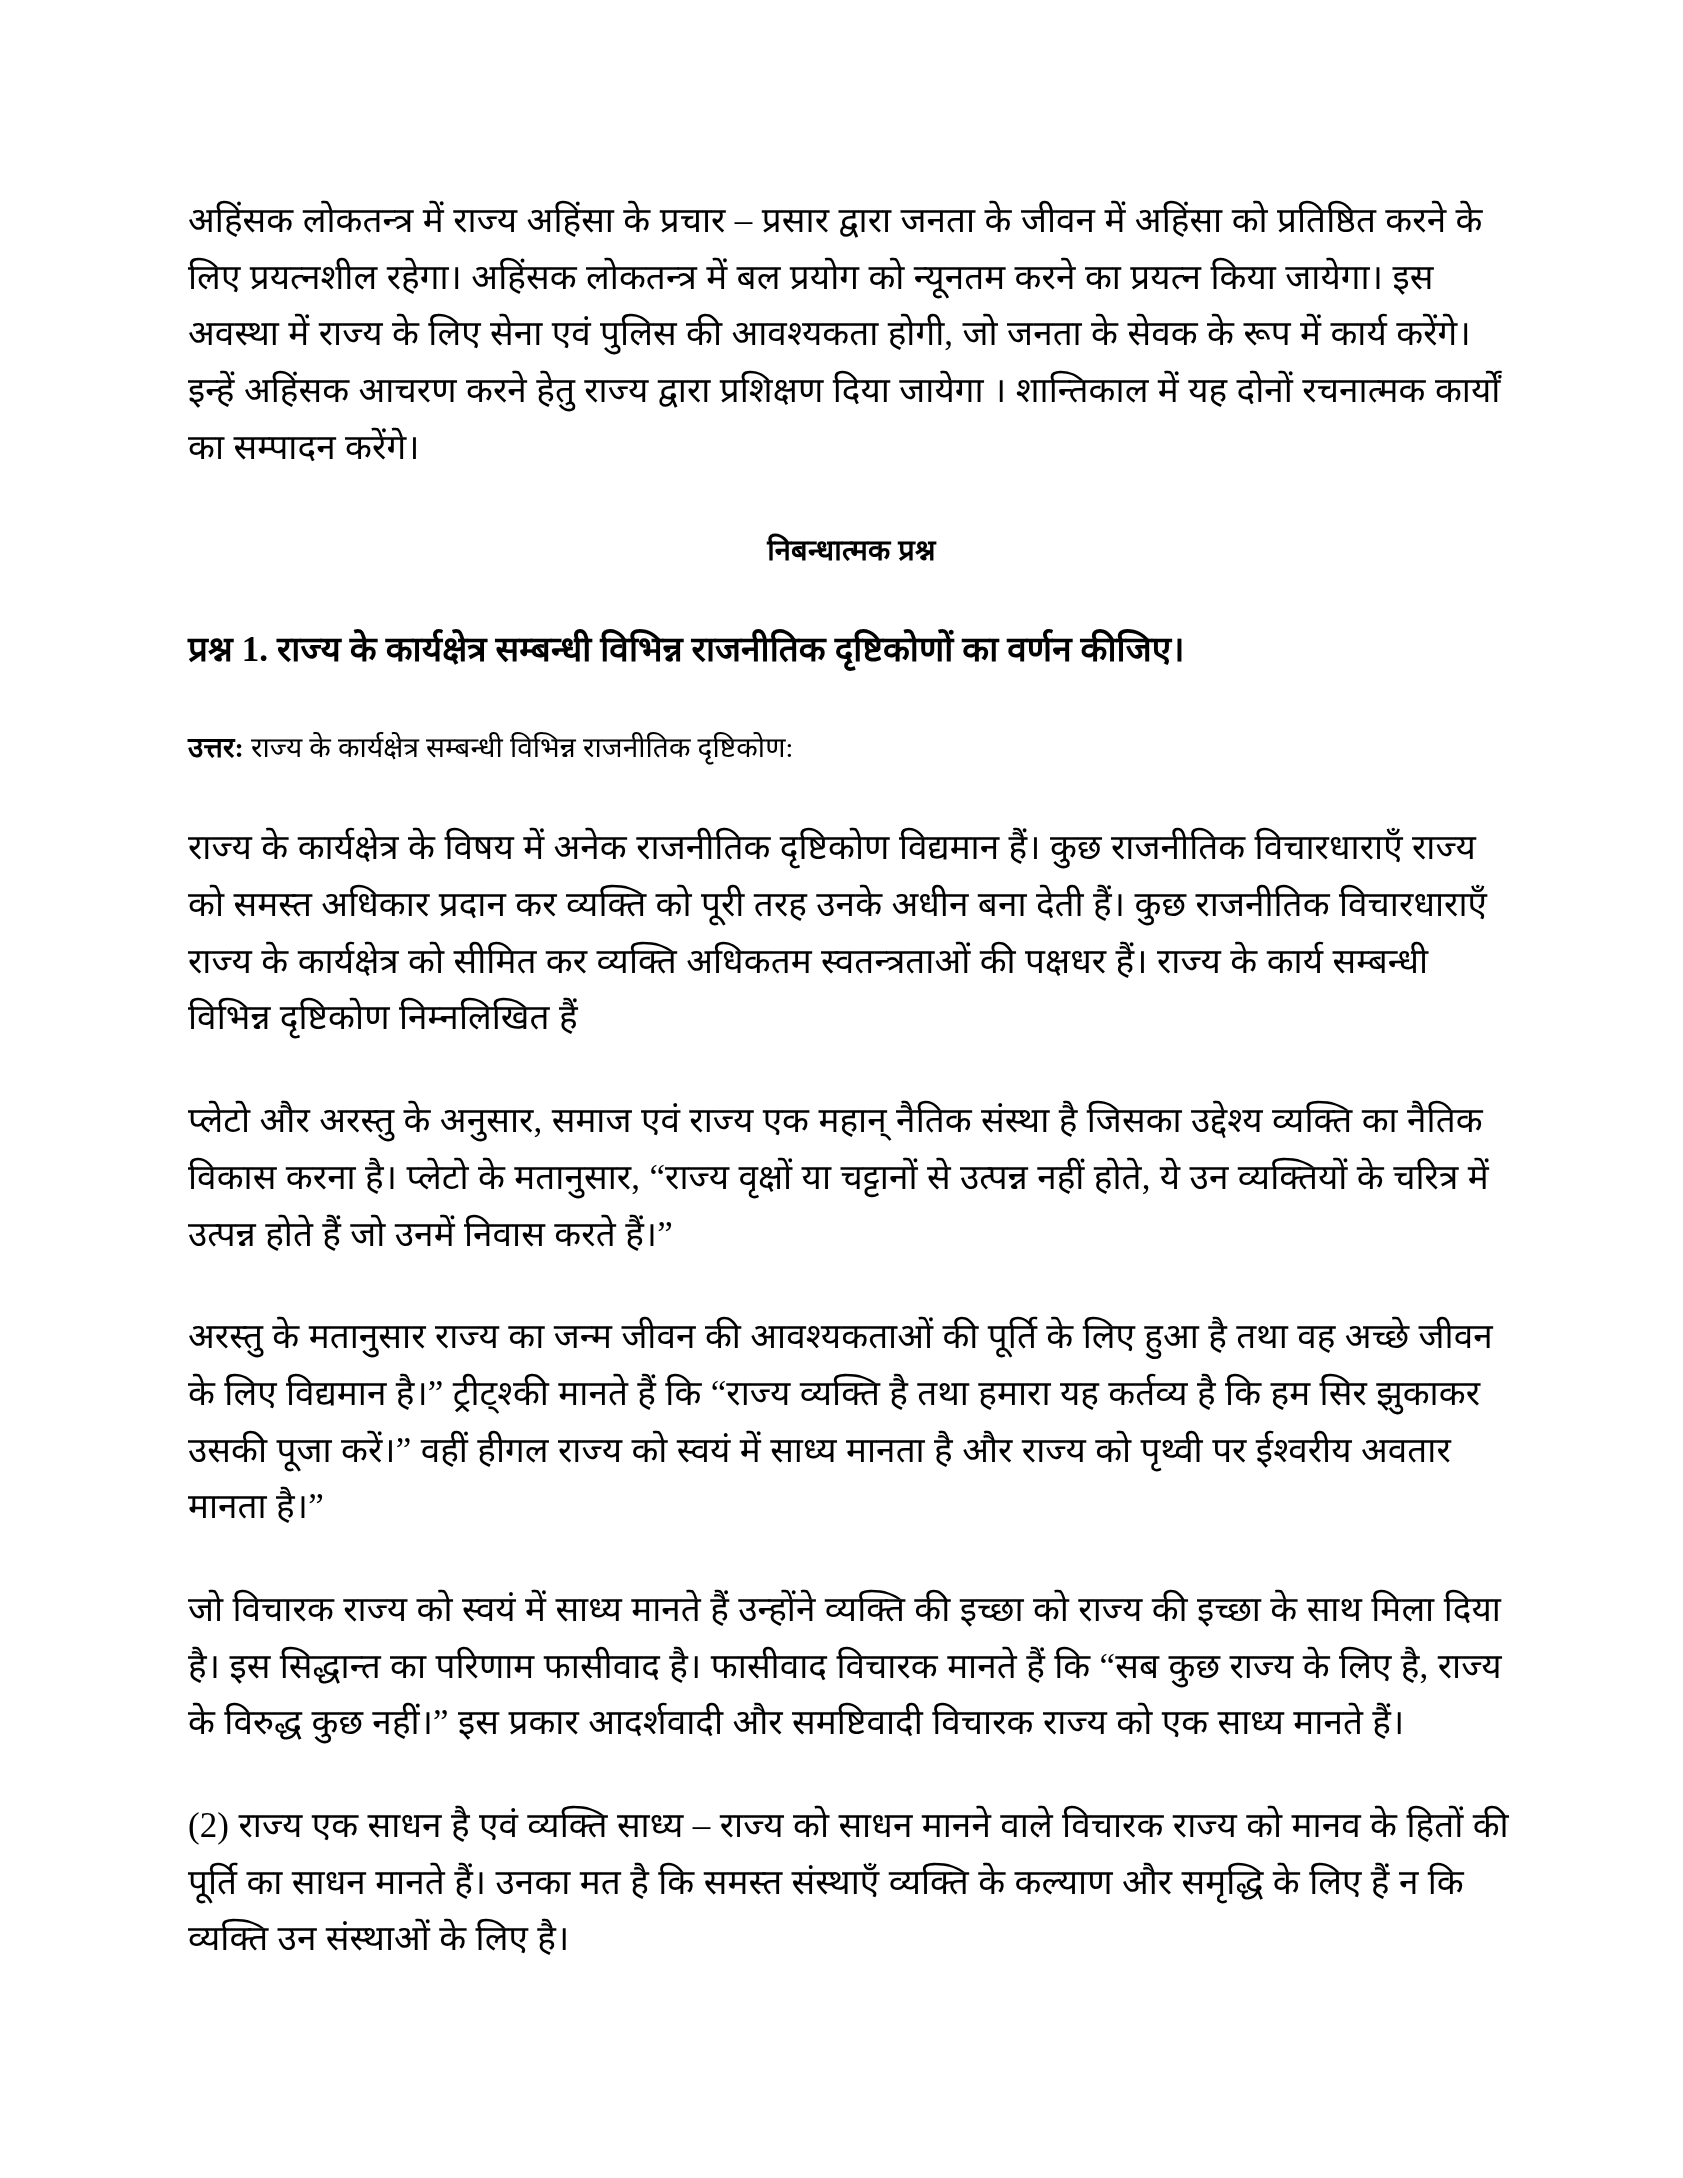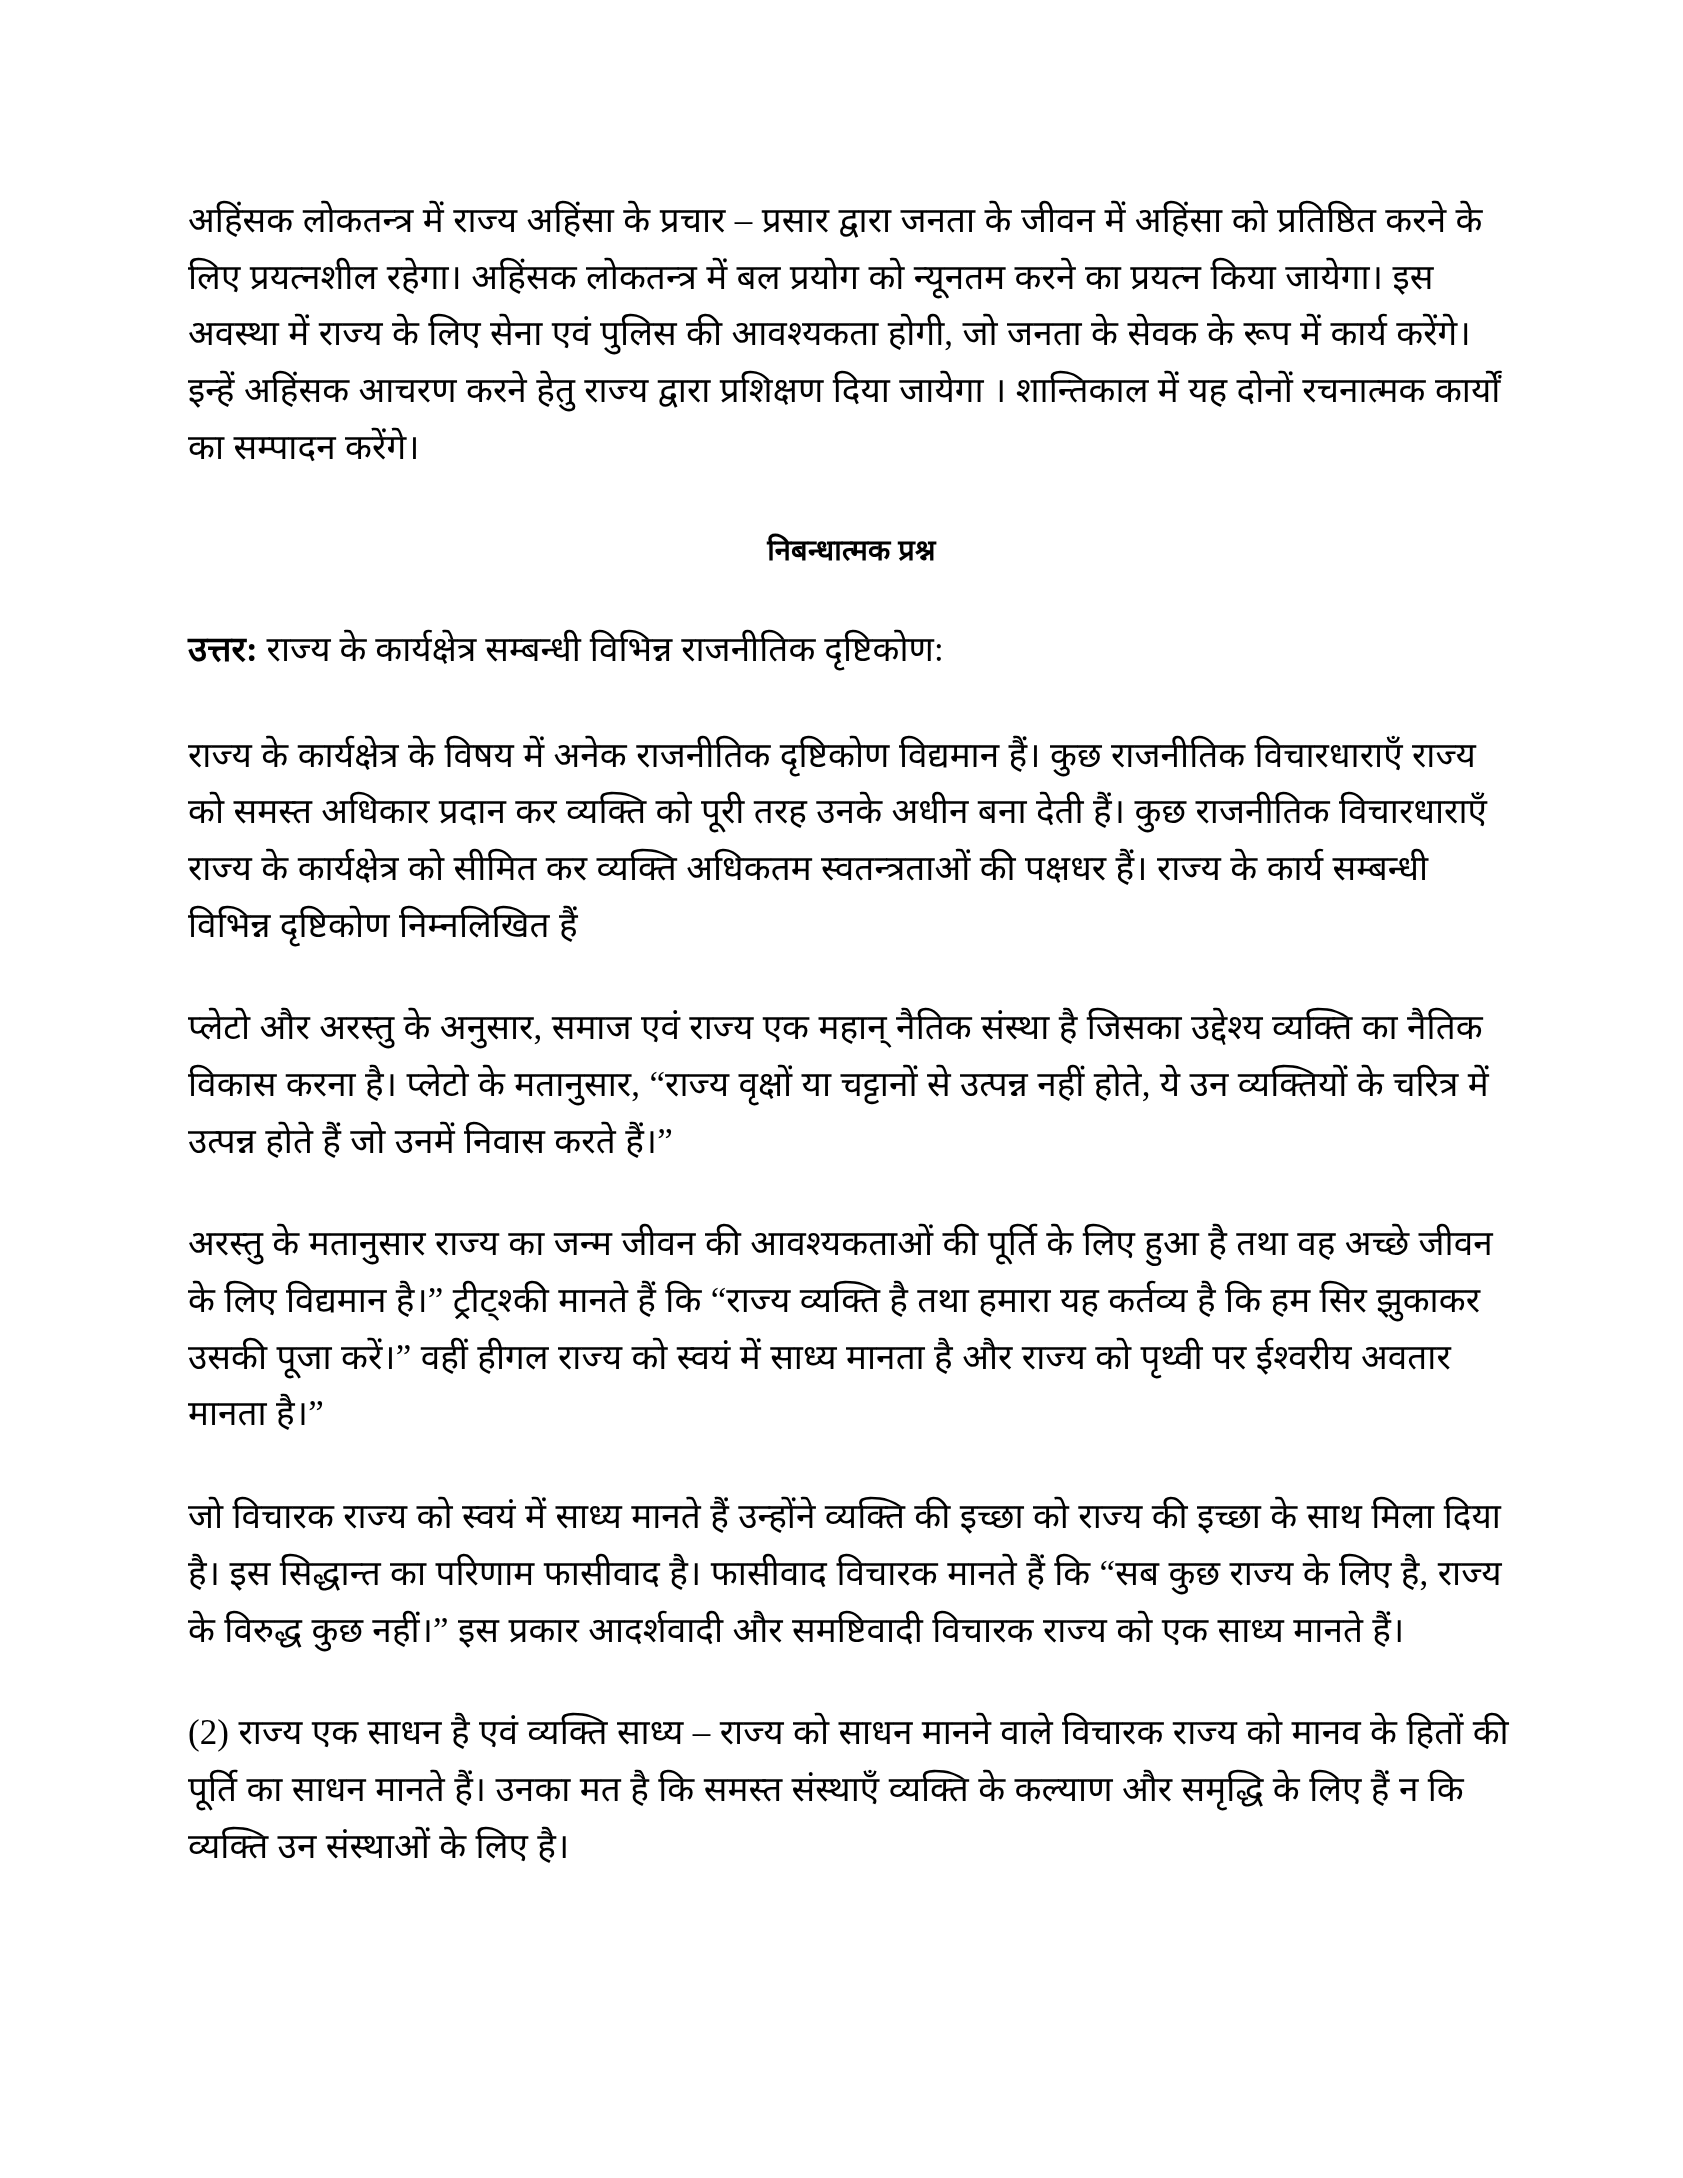--- a/index.html
+++ b/index.html
@@ -48,38 +48,39 @@
   }
   p.question {
     margin: 0 0 48px 0;
     font-size: 35px;
     line-height: 1.6;
     font-weight: bold;
     letter-spacing: 0.1px;
   }
   p.answer {
     margin: 0 0 50px 0;
-    font-size: 35px;
+    font-size: 28px;
     line-height: 1.6;
     letter-spacing: 0.1px;
   }
   .bold-lead {
     font-weight: bold;
   }
 </style>
 </head>
 <body>
 
 <div class="page">
   <div class="doc-body">
 
     <p class="para">अहिंसक लोकतन्त्र में राज्य अहिंसा के प्रचार – प्रसार द्वारा जनता के जीवन में अहिंसा को प्रतिष्ठित करने के लिए प्रयत्नशील रहेगा। अहिंसक लोकतन्त्र में बल प्रयोग को न्यूनतम करने का प्रयत्न किया जायेगा। इस अवस्था में राज्य के लिए सेना एवं पुलिस की आवश्यकता होगी, जो जनता के सेवक के रूप में कार्य करेंगे। इन्हें अहिंसक आचरण करने हेतु राज्य द्वारा प्रशिक्षण दिया जायेगा । शान्तिकाल में यह दोनों रचनात्मक कार्यों का सम्पादन करेंगे।</p>
 
     <h1 class="section-heading">निबन्धात्मक प्रश्न</h1>
 
+    <p class="question"><span class="bold-lead">प्रश्न 1.</span><span> राज्य के कार्यक्षेत्र सम्बन्धी विभिन्न राजनीतिक दृष्टिकोणों का वर्णन कीजिए।</span></p>
 
     <p class="answer"><span class="bold-lead">उत्तर:</span><span> राज्य के कार्यक्षेत्र सम्बन्धी विभिन्न राजनीतिक दृष्टिकोण:</span></p>
 
     <p class="para">राज्य के कार्यक्षेत्र के विषय में अनेक राजनीतिक दृष्टिकोण विद्यमान हैं। कुछ राजनीतिक विचारधाराएँ राज्य को समस्त अधिकार प्रदान कर व्यक्ति को पूरी तरह उनके अधीन बना देती हैं। कुछ राजनीतिक विचारधाराएँ राज्य के कार्यक्षेत्र को सीमित कर व्यक्ति अधिकतम स्वतन्त्रताओं की पक्षधर हैं। राज्य के कार्य सम्बन्धी विभिन्न दृष्टिकोण निम्नलिखित हैं</p>
     <p class="para">प्लेटो और अरस्तु के अनुसार, समाज एवं राज्य एक महान् नैतिक संस्था है जिसका उद्देश्य व्यक्ति का नैतिक विकास करना है। प्लेटो के मतानुसार, “राज्य वृक्षों या चट्टानों से उत्पन्न नहीं होते, ये उन व्यक्तियों के चरित्र में उत्पन्न होते हैं जो उनमें निवास करते हैं।”</p>
     <p class="para">अरस्तु के मतानुसार राज्य का जन्म जीवन की आवश्यकताओं की पूर्ति के लिए हुआ है तथा वह अच्छे जीवन के लिए विद्यमान है।” ट्रीट्श्की मानते हैं कि “राज्य व्यक्ति है तथा हमारा यह कर्तव्य है कि हम सिर झुकाकर उसकी पूजा करें।” वहीं हीगल राज्य को स्वयं में साध्य मानता है और राज्य को पृथ्वी पर ईश्वरीय अवतार मानता है।”</p>
     <p class="para">जो विचारक राज्य को स्वयं में साध्य मानते हैं उन्होंने व्यक्ति की इच्छा को राज्य की इच्छा के साथ मिला दिया है। इस सिद्धान्त का परिणाम फासीवाद है। फासीवाद विचारक मानते हैं कि “सब कुछ राज्य के लिए है, राज्य के विरुद्ध कुछ नहीं।” इस प्रकार आदर्शवादी और समष्टिवादी विचारक राज्य को एक साध्य मानते हैं।</p>
     <p class="para">(2) राज्य एक साधन है एवं व्यक्ति साध्य – राज्य को साधन मानने वाले विचारक राज्य को मानव के हितों की पूर्ति का साधन मानते हैं। उनका मत है कि समस्त संस्थाएँ व्यक्ति के कल्याण और समृद्धि के लिए हैं न कि व्यक्ति उन संस्थाओं के लिए है।</p>
 
   </div>

